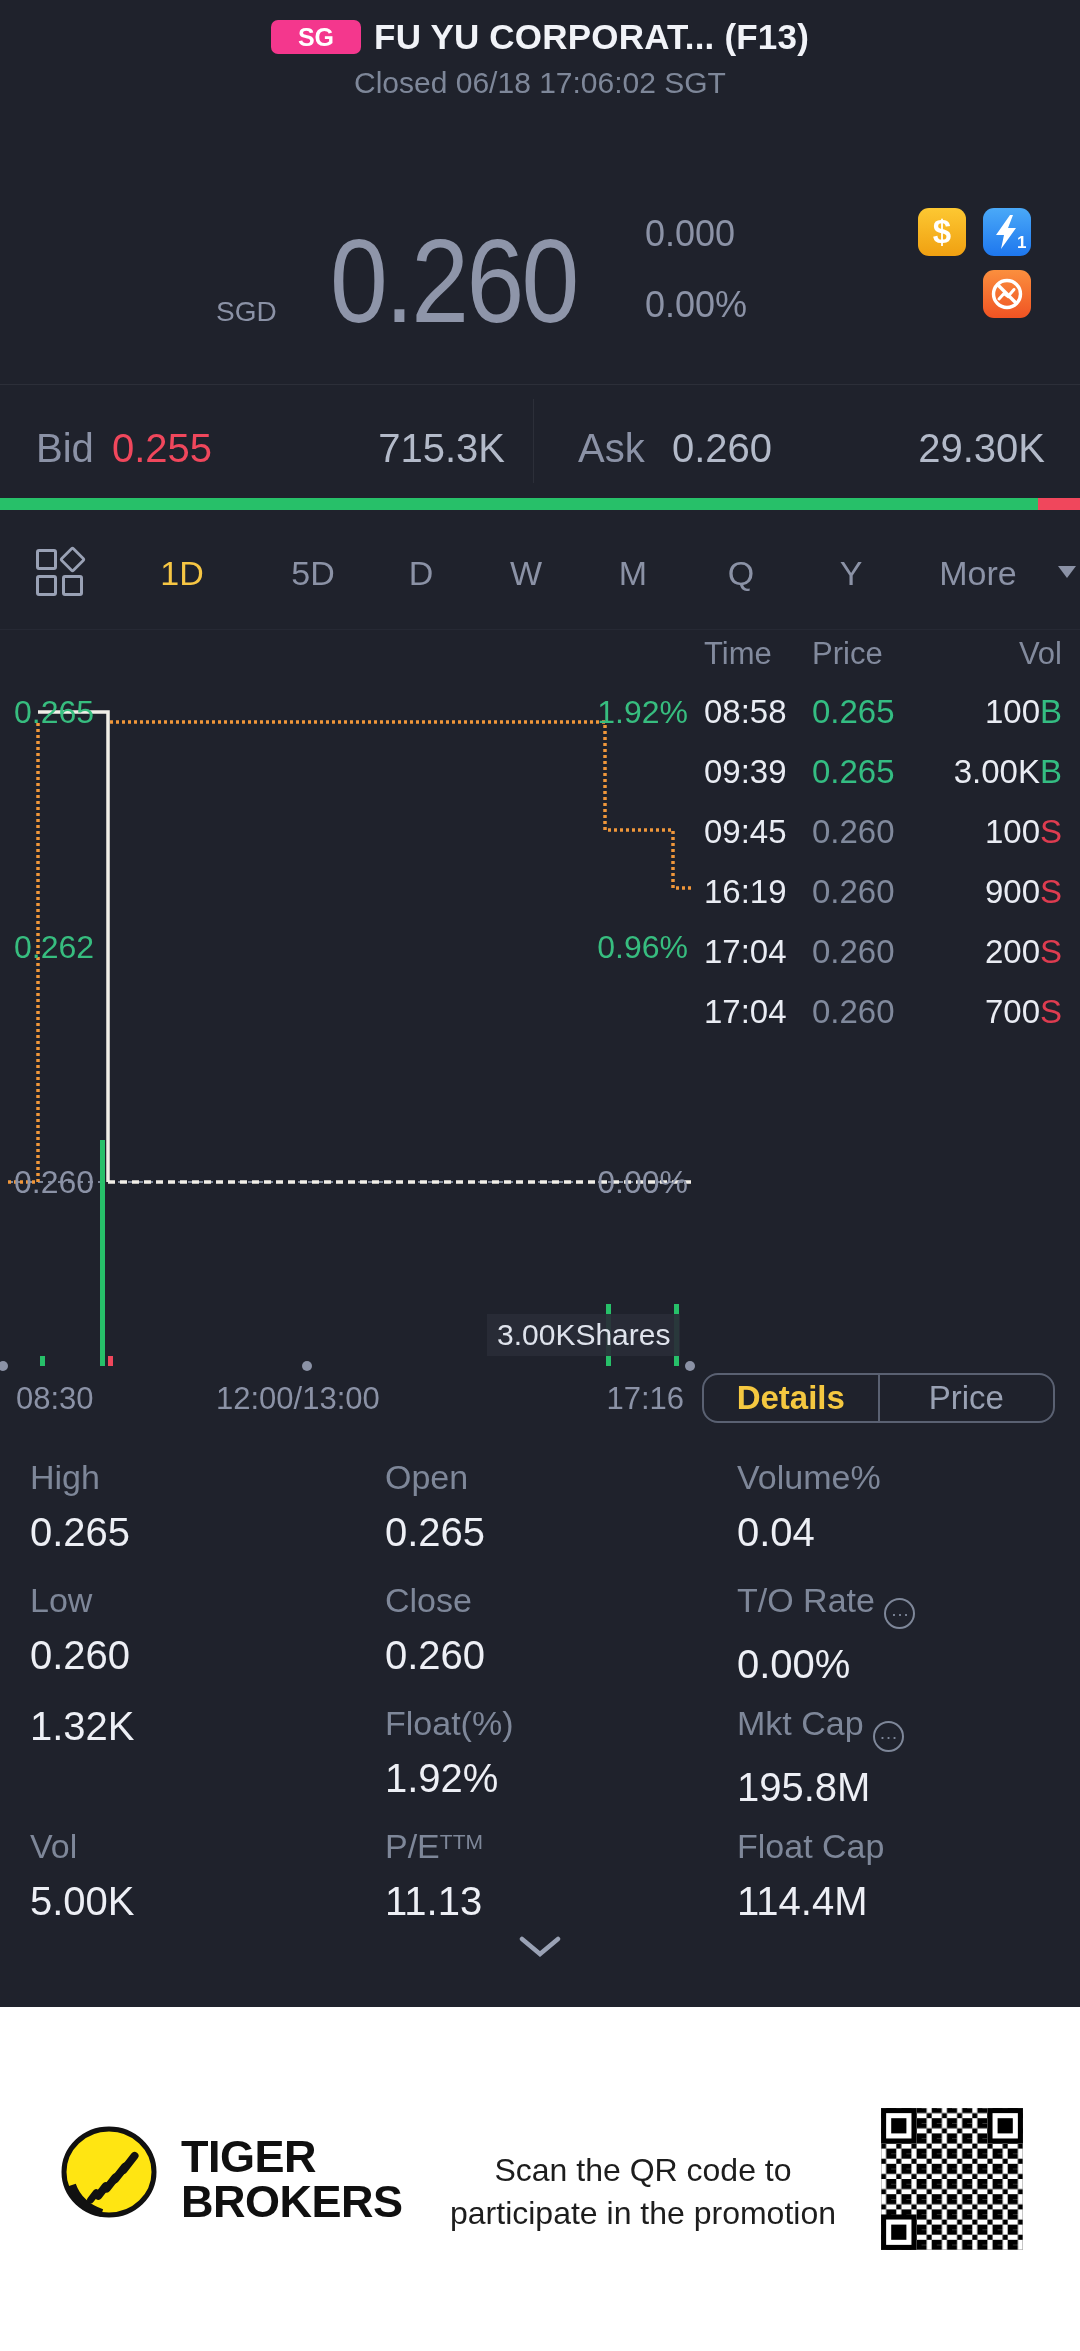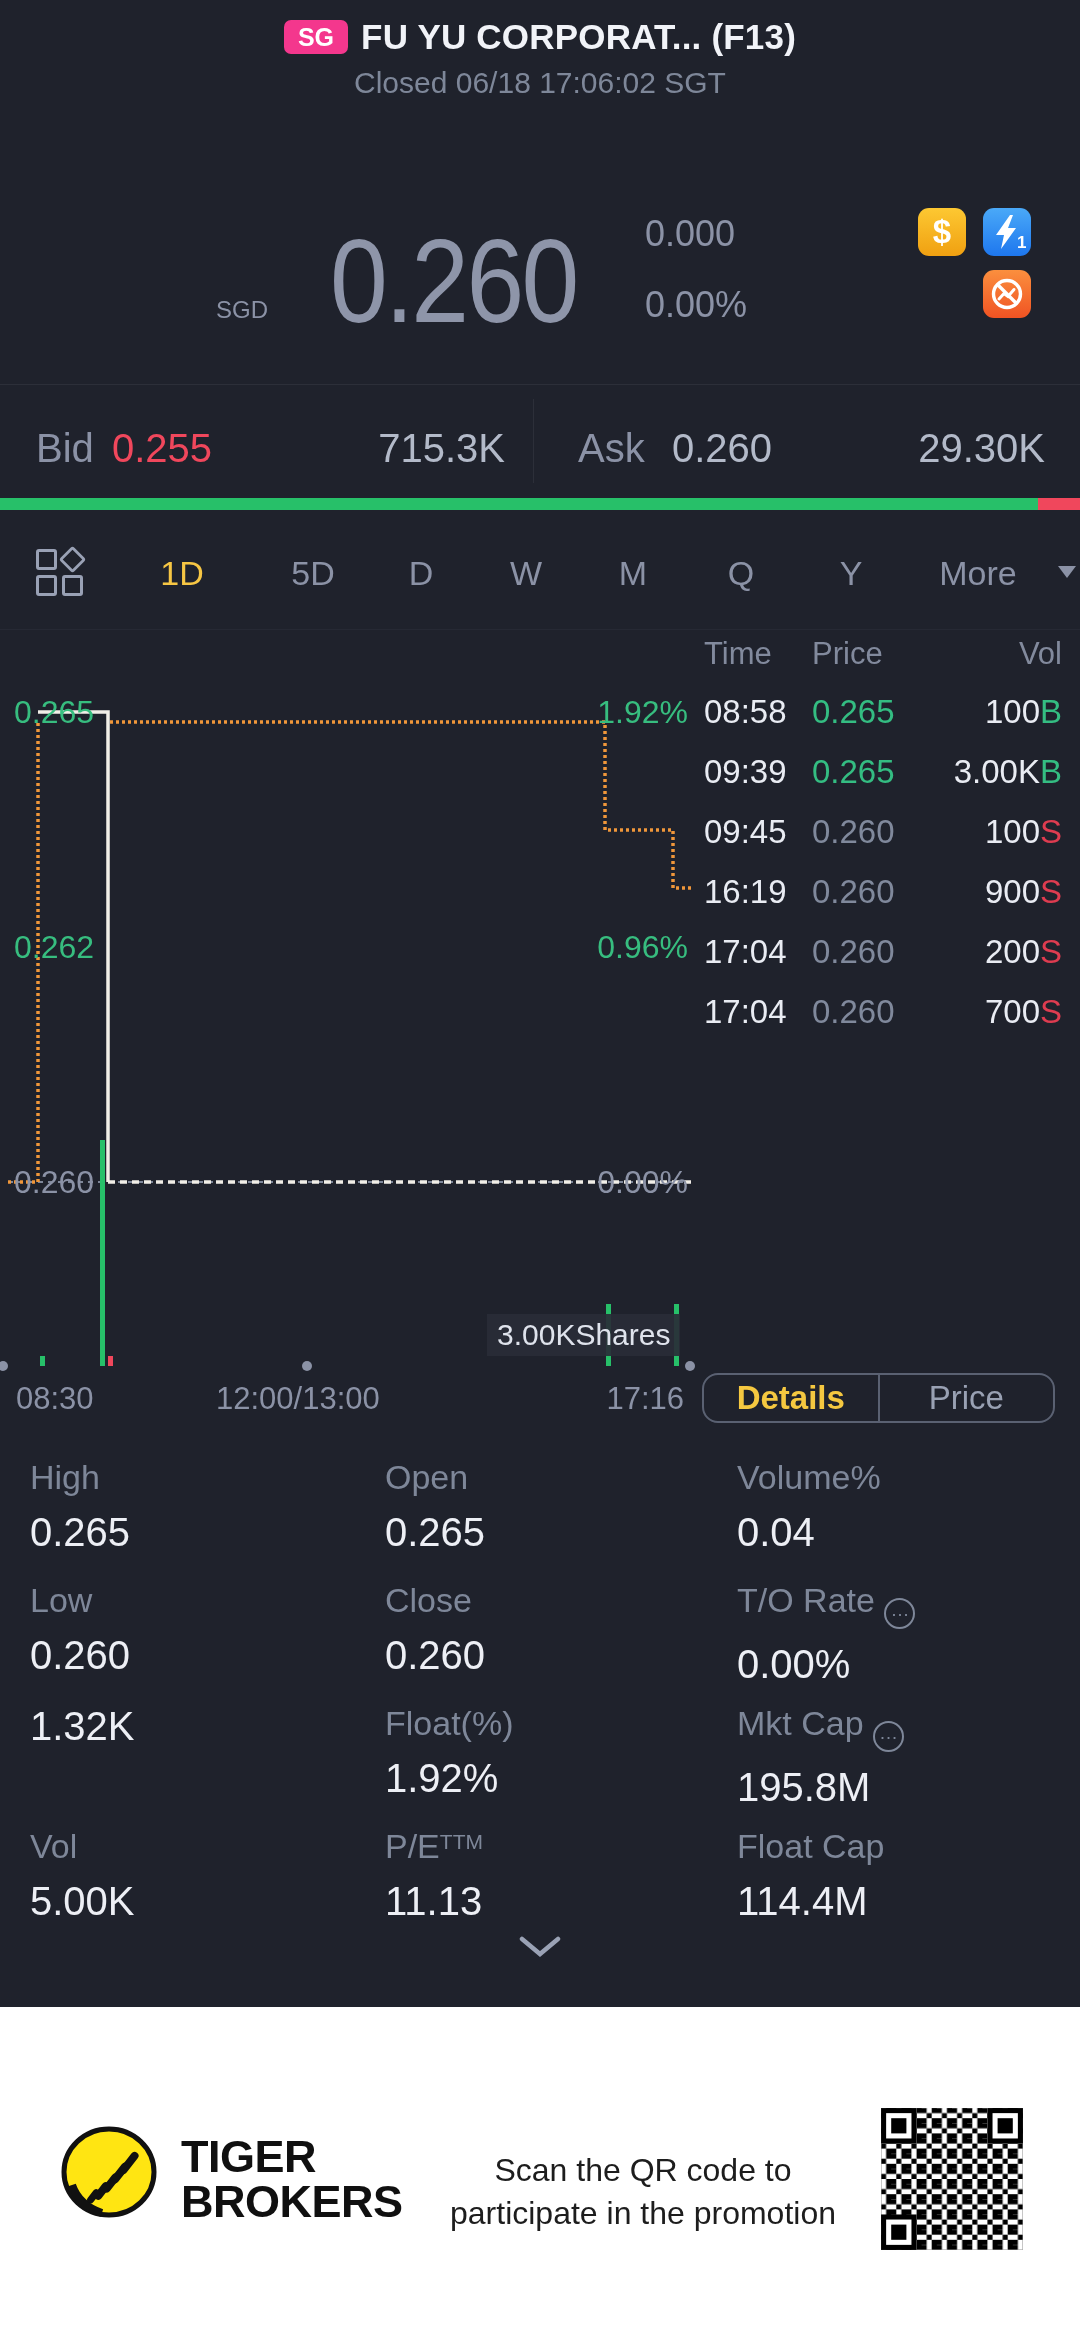--- a/index.html
+++ b/index.html
@@ -2,27 +2,27 @@
 <html><head>
 <meta charset="utf-8">
 <style>
   html,body{margin:0;padding:0;background:#ffffff;}
   body{width:1080px;height:2351px;position:relative;font-family:"Liberation Sans","DejaVu Sans",sans-serif;-webkit-font-smoothing:antialiased;}
   .app{position:absolute;top:0;left:0;width:1080px;height:2007px;background:#1f222c;overflow:hidden;}
 
   
   .hdr{position:absolute;top:0;left:0;width:1080px;height:110px;text-align:center;}
   .hdr-row{display:flex;justify-content:center;align-items:center;gap:13px;padding-top:17px;}
-  .sgbadge{display:inline-block;background:#f4378d;color:#fff;font-weight:bold;font-size:25px;line-height:34px;padding:0 14px;border-radius:7px;}
+  .sgbadge{display:inline-block;background:#f4378d;color:#fff;font-weight:bold;font-size:25px;line-height:34px;padding:0 27px;border-radius:7px;}
   .ttl{font-size:35px;font-weight:bold;color:#f1f3f8;letter-spacing:.2px;}
   .sub{margin-top:9px;font-size:30px;color:#7e8799;}
 
   
   .quote{position:absolute;top:110px;left:0;width:1080px;height:274px;}
-  .ccy{position:absolute;left:216px;top:186px;font-size:24px;color:#8b92a6;}
+  .ccy{position:absolute;left:216px;top:186px;font-size:28px;color:#8b92a6;}
   .last{position:absolute;left:330px;top:112px;font-size:118px;font-weight:500;color:#8e95a9;line-height:1;letter-spacing:-3px;transform:scaleX(.88);transform-origin:left;}
   .chg{position:absolute;left:645px;top:88px;font-size:36px;color:#8b92a6;line-height:71px;}
   .cicon{position:absolute;width:48px;height:48px;border-radius:11px;display:flex;align-items:center;justify-content:center;}
   .ic-dollar{left:918px;top:98px;background:linear-gradient(180deg,#fdc832,#f0a011);color:#fff;font-size:33px;font-weight:bold;}
   .ic-flash{left:983px;top:98px;background:linear-gradient(180deg,#4aa9f8,#1e77ee);}
   .ic-noshort{left:983px;top:160px;background:linear-gradient(180deg,#fb8f3e,#f05323);}
 
   
   .bidask{position:absolute;top:384px;left:0;width:1080px;height:126px;border-top:1px solid #2c2f39;}
   .ba-row{position:absolute;top:40px;left:0;width:1080px;height:46px;line-height:46px;font-size:40px;}

